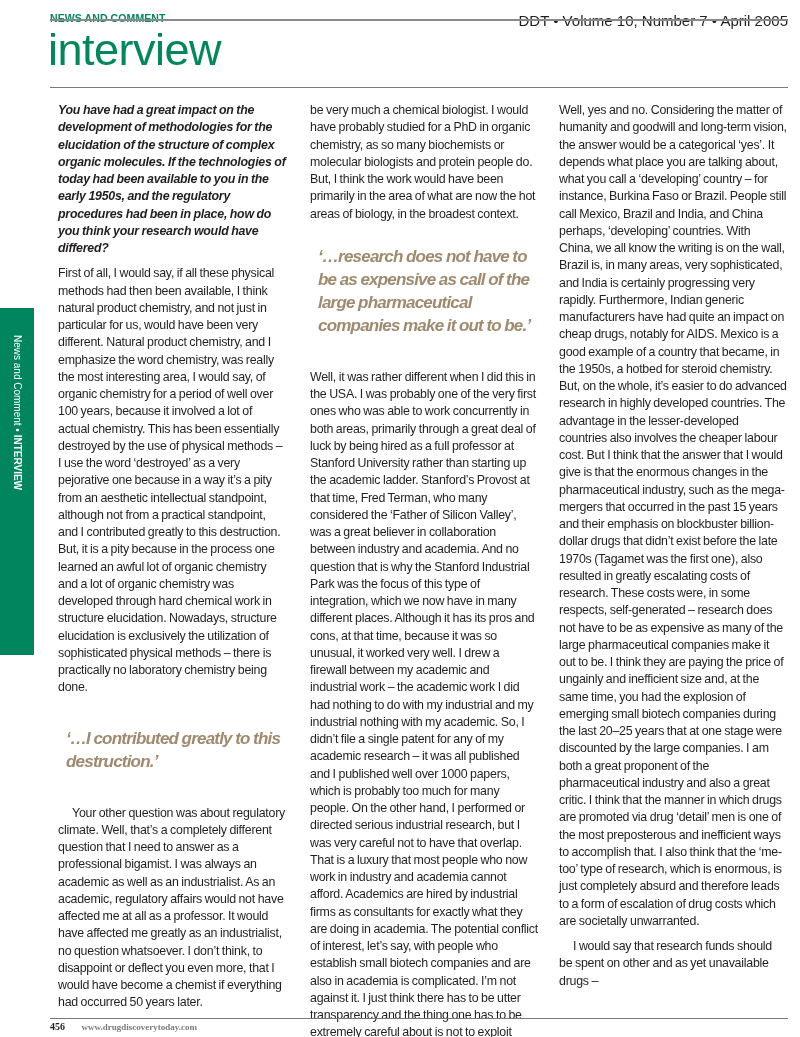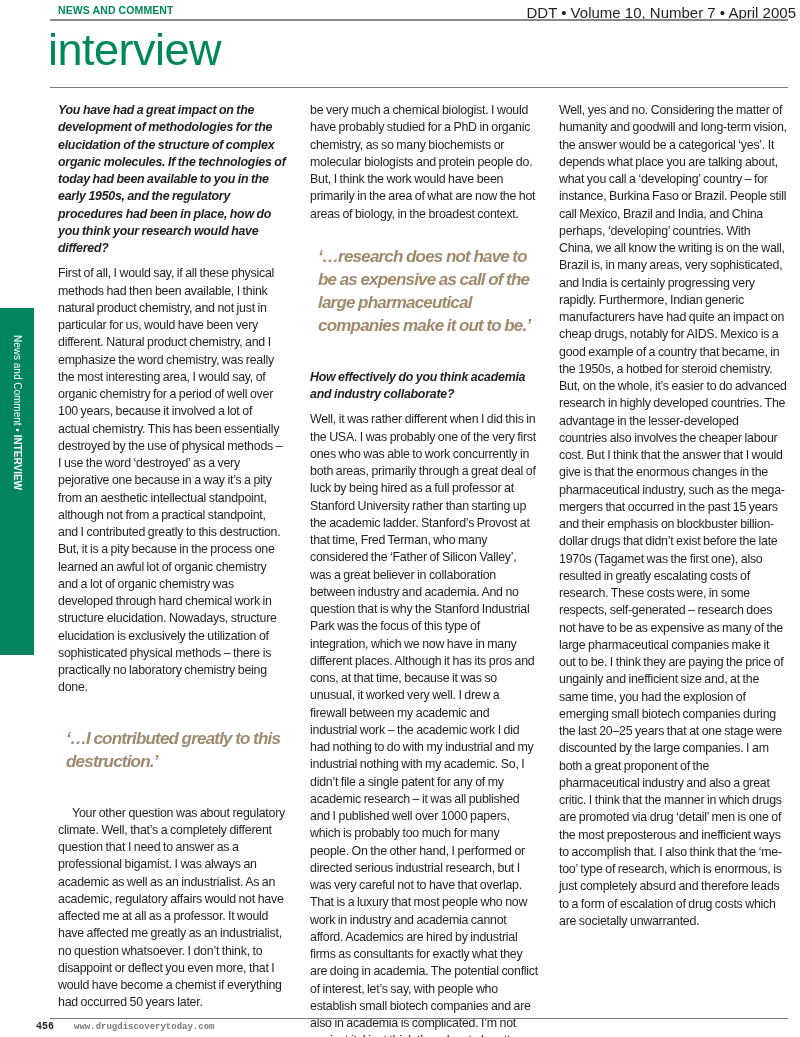--- a/index.html
+++ b/index.html
@@ -1,18 +1,18 @@
 <!DOCTYPE html>
 <html><head>
   <meta charset="utf-8">
   <style>
     html, body { margin: 0; padding: 0; background: #ffffff; }
     body { width: 800px; height: 1037px; position: relative; overflow: hidden;
       font-family: "DejaVu Sans", sans-serif; color: #231f20; }
-    .running-head { position: absolute; left: 50px; top: 4px; width: 738px; height: 16px; margin-left: 8px; }
+    .running-head { position: absolute; left: 50px; top: 12px; width: 738px; height: 16px; }
     .section-label { position: absolute; left: 0; top: 0; font-size: 10.5px; font-weight: bold;
       color: #00875a; letter-spacing: 0.1px; font-family: "Liberation Sans", sans-serif; }
     .issue-info { position: absolute; right: 0; top: 0; font-size: 15px; color: #231f20;
       font-family: "Liberation Sans", sans-serif; }
     .rule-top { position: absolute; left: 50px; top: 19px; width: 738px; height: 2px; background: #8a8a8a; }
     .page-title { position: absolute; left: 48px; top: 22px; font-size: 45px; line-height: 56px;
       color: #00875a; font-family: "Liberation Sans", sans-serif; letter-spacing: -0.5px; }
     .rule-title { position: absolute; left: 50px; top: 87px; width: 738px; height: 1px; background: #7a7a7a; }
     .side-tab { position: absolute; left: 0; top: 308px; width: 34px; height: 347px; background: #00855f; }
     .side-tab-text { position: absolute; left: 17px; top: 335px; transform-origin: 0 0;
@@ -24,21 +24,21 @@
     .col1 { left: 50px; }
     .col2 { left: 302px; }
     .col3 { left: 551px; }
     .q { font-weight: bold; font-style: italic; }
     p { margin: 8px; }
     .indent { text-indent: 14px; }
     .gap { height: 17px; }
     .pull { font-family: "Liberation Sans", sans-serif; font-style: italic; font-weight: bold;
       color: #a08a6e; font-size: 17px; line-height: 23px; letter-spacing: -0.8px; padding-left: 8px; }
     .rule-bottom { position: absolute; left: 50px; top: 1018px; width: 738px; height: 1px; background: #7a7a7a; }
-    .footer { position: absolute; left: 36px; top: 1021px; font-size: 10px; font-family: Liberation Mono, monospace; }
+    .footer { position: absolute; left: 50px; top: 1021px; font-size: 10px; font-family: Liberation Serif, serif; }
     .page-num { font-weight: bold; color: #231f20; margin-right: 14px; }
     .site { color: #7a7a7a; font-weight: bold; font-size: 9px; }
   </style>
 </head>
 <body>
 
 <div class="running-head">
   <span class="section-label">NEWS AND COMMENT</span>
   <span class="issue-info">DDT • Volume 10, Number 7 • April 2005</span>
 </div>
@@ -60,25 +60,25 @@
   <div style="height:16px"></div>
   <p class="indent">Your other question was about regulatory climate. Well, that’s a completely different question that I need to answer as a professional bigamist. I was always an academic as well as an industrialist. As an academic, regulatory affairs would not have affected me at all as a professor. It would have affected me greatly as an industrialist, no question whatsoever. I don’t think, to disappoint or deflect you even more, that I would have become a chemist if everything had occurred 50 years later.</p>
   <div class="gap"></div>
 </div>
 
 <div class="col col2">
   <p>be very much a chemical biologist. I would have probably studied for a PhD in organic chemistry, as so many biochemists or molecular biologists and protein people do. But, I think the work would have been primarily in the area of what are now the hot areas of biology, in the broadest context.</p>
   <div style="height:6px"></div>
   <p class="pull">‘…research does not have to be as expensive as call of the large pharmaceutical companies make it out to be.’</p>
   <div style="height:16px"></div>
-  <p class="q">How effectively do you think academia and industry collaborate?</p>
   <p>Well, it was rather different when I did this in the USA. I was probably one of the very first ones who was able to work concurrently in both areas, primarily through a great deal of luck by being hired as a full professor at Stanford University rather than starting up the academic ladder. Stanford’s Provost at that time, Fred Terman, who many considered the ‘Father of Silicon Valley’, was a great believer in collaboration between industry and academia. And no question that is why the Stanford Industrial Park was the focus of this type of integration, which we now have in many different places. Although it has its pros and cons, at that time, because it was so unusual, it worked very well. I drew a firewall between my academic and industrial work – the academic work I did had nothing to do with my industrial and my industrial nothing with my academic. So, I didn’t file a single patent for any of my academic research – it was all published and I published well over 1000 papers, which is probably too much for many people. On the other hand, I performed or directed serious industrial research, but I was very careful not to have that overlap. That is a luxury that most people who now work in industry and academia cannot afford. Academics are hired by industrial firms as consultants for exactly what they are doing in academia. The potential conflict of interest, let’s say, with people who establish small biotech companies and are also in academia is complicated. I’m not against it. I just think there has to be utter transparency and the thing one has to be extremely careful about is not to exploit graduate students and post-docs.</p>
 </div>
 
 <div class="col col3">
   <p>Well, yes and no. Considering the matter of humanity and goodwill and long-term vision, the answer would be a categorical ‘yes’. It depends what place you are talking about, what you call a ‘developing’ country – for instance, Burkina Faso or Brazil. People still call Mexico, Brazil and India, and China perhaps, ‘developing’ countries. With China, we all know the writing is on the wall, Brazil is, in many areas, very sophisticated, and India is certainly progressing very rapidly. Furthermore, Indian generic manufacturers have had quite an impact on cheap drugs, notably for AIDS. Mexico is a good example of a country that became, in the 1950s, a hotbed for steroid chemistry. But, on the whole, it’s easier to do advanced research in highly developed countries. The advantage in the lesser-developed countries also involves the cheaper labour cost. But I think that the answer that I would give is that the enormous changes in the pharmaceutical industry, such as the mega-mergers that occurred in the past 15 years and their emphasis on blockbuster billion-dollar drugs that didn’t exist before the late 1970s (Tagamet was the first one), also resulted in greatly escalating costs of research. These costs were, in some respects, self-generated – research does not have to be as expensive as many of the large pharmaceutical companies make it out to be. I think they are paying the price of ungainly and inefficient size and, at the same time, you had the explosion of emerging small biotech companies during the last 20–25 years that at one stage were discounted by the large companies. I am both a great proponent of the pharmaceutical industry and also a great critic. I think that the manner in which drugs are promoted via drug ‘detail’ men is one of the most preposterous and inefficient ways to accomplish that. I also think that the ‘me-too’ type of research, which is enormous, is just completely absurd and therefore leads to a form of escalation of drug costs which are societally unwarranted.</p>
+  <p class="indent">I would say that research funds should be spent on other and as yet unavailable drugs –</p>
 </div>
 
 <div class="rule-bottom"></div>
 <div class="footer">
   <span class="page-num">456</span>
   <span class="site">www.drugdiscoverytoday.com</span>
 </div>
 
 </body></html>

